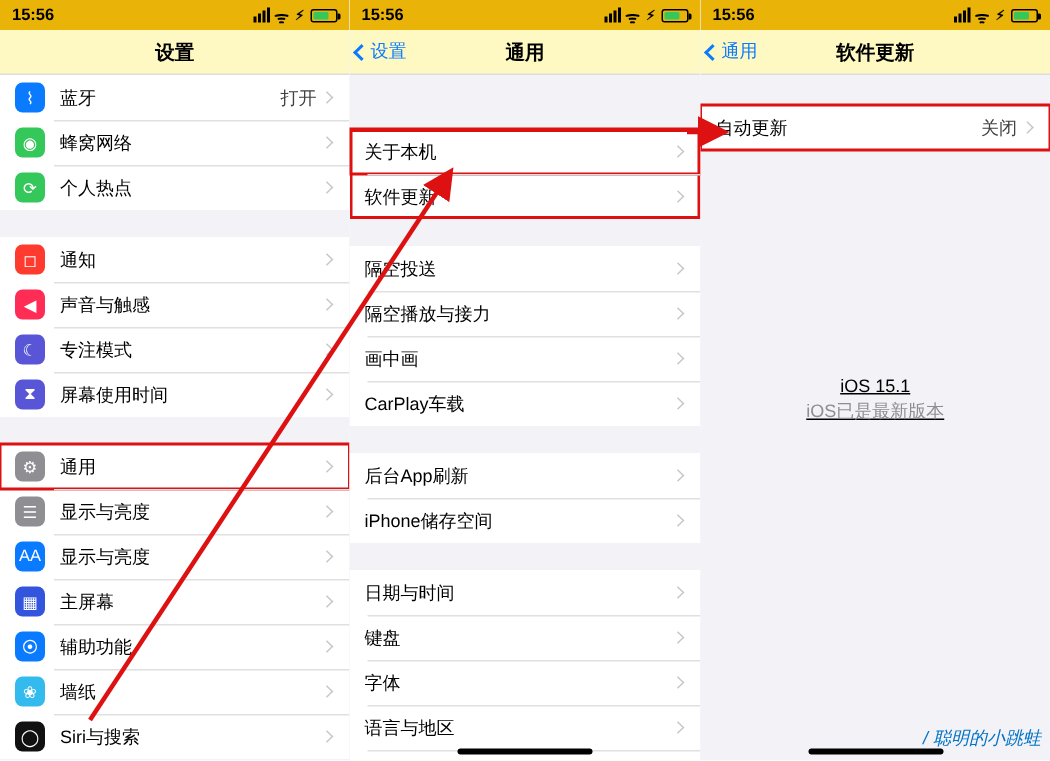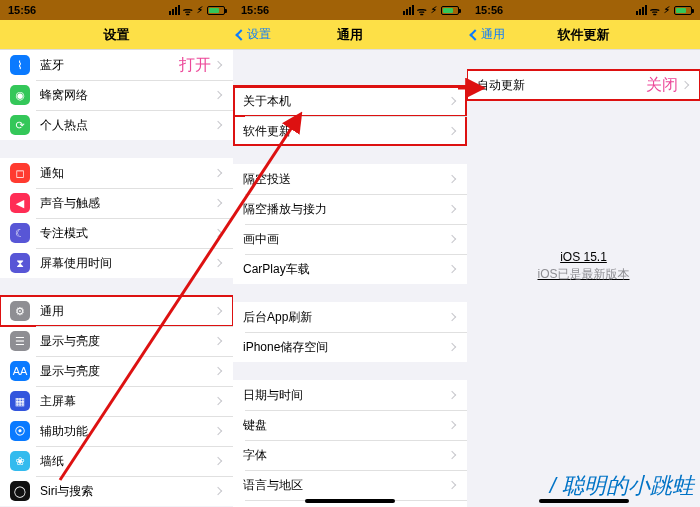--- a/index.html
+++ b/index.html
@@ -18,28 +18,28 @@
   .p1 { left: 0;      width: 233px; }
   .p2 { left: 233px;  width: 234px; }
   .p3 { left: 467px;  width: 233px; }
 
   
   .status {
     height: 20px;
     display: flex; align-items: center; justify-content: space-between;
     padding: 0 8px;
     font-size: 11px; font-weight: 600;
-    background: #a16207;
+    background: #eab308;
   }
   .status .icons { display: flex; gap: 3px; align-items: center; }
 
   
   .nav {
     height: 30px;
-    background: #fde047;
+    background: #fef9c3;
     display: flex; align-items: center;
     position: relative;
     border-bottom: 0.5px solid #ddd;
   }
   .nav-title {
     position: absolute; left:0; right:0;
     text-align: center;
     font-size: 13px; font-weight: 600;
   }
   .nav-back {
@@ -80,21 +80,21 @@
   .p2 .row + .row::before,
   .p3 .row + .row::before { left: 12px; }
 
   .icon {
     width: 20px; height: 20px; border-radius: 5px;
     margin-right: 10px;
     display:flex; align-items:center; justify-content:center;
     color:#fff; font-size:11px; flex-shrink:0;
   }
   .label { flex: 1; }
-  .value { color: #ec4899; font-size: 16px; margin-right: 4px; }
+  .value { color: #404040; font-size: 12px; margin-right: 4px; }
   .chev {
     width: 6px; height: 6px;
     border-top: 1.5px solid #c7c7cc;
     border-right: 1.5px solid #c7c7cc;
     transform: rotate(45deg);
   }
 
   .hl { outline: 2px solid #d11; outline-offset: -1px; }
   .grp-hl { box-shadow: 0 0 0 2px #d11 inset; }
 
@@ -112,21 +112,21 @@
   .center-msg .sub { color:#8e8e93; margin-top:2px; }
 
   
   .arrow-svg {
     position:absolute; left:0; top:0; width:700px; height:507px;
     pointer-events:none;
   }
 
   .watermark {
     position:absolute; right:6px; bottom:6px;
-    font-size:22px; color:#0073c6; font-style:italic;
+    font-size:12px; color:#0073c6; font-style:italic;
   }
 
   .bars-icon { display:inline-flex; gap:1px; align-items:flex-end; }
   .bars-icon span { width:2px; background:#000; }
   .bars-icon span:nth-child(1){height:4px}
   .bars-icon span:nth-child(2){height:6px}
   .bars-icon span:nth-child(3){height:8px}
   .bars-icon span:nth-child(4){height:10px}
   .batt { width:18px; height:9px; border:1px solid #000; border-radius:2px; position:relative; }
   .batt::after { content:""; position:absolute; right:-3px; top:2px; width:2px; height:4px; background:#000; border-radius:0 1px 1px 0;}

